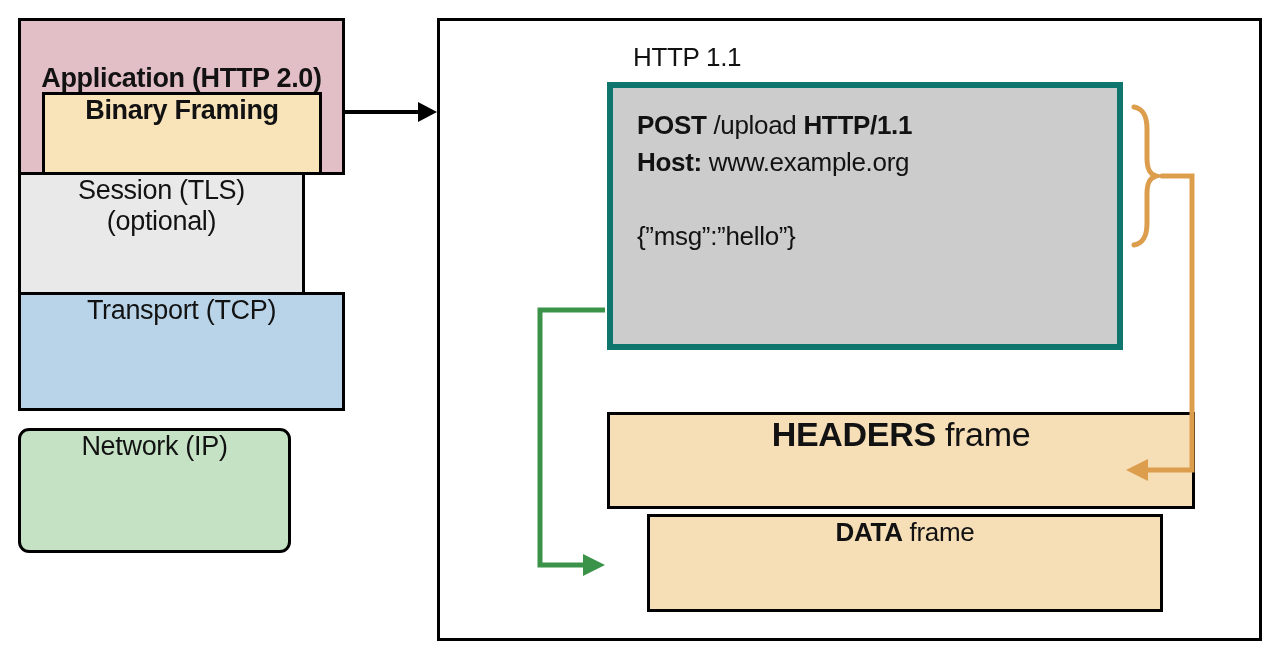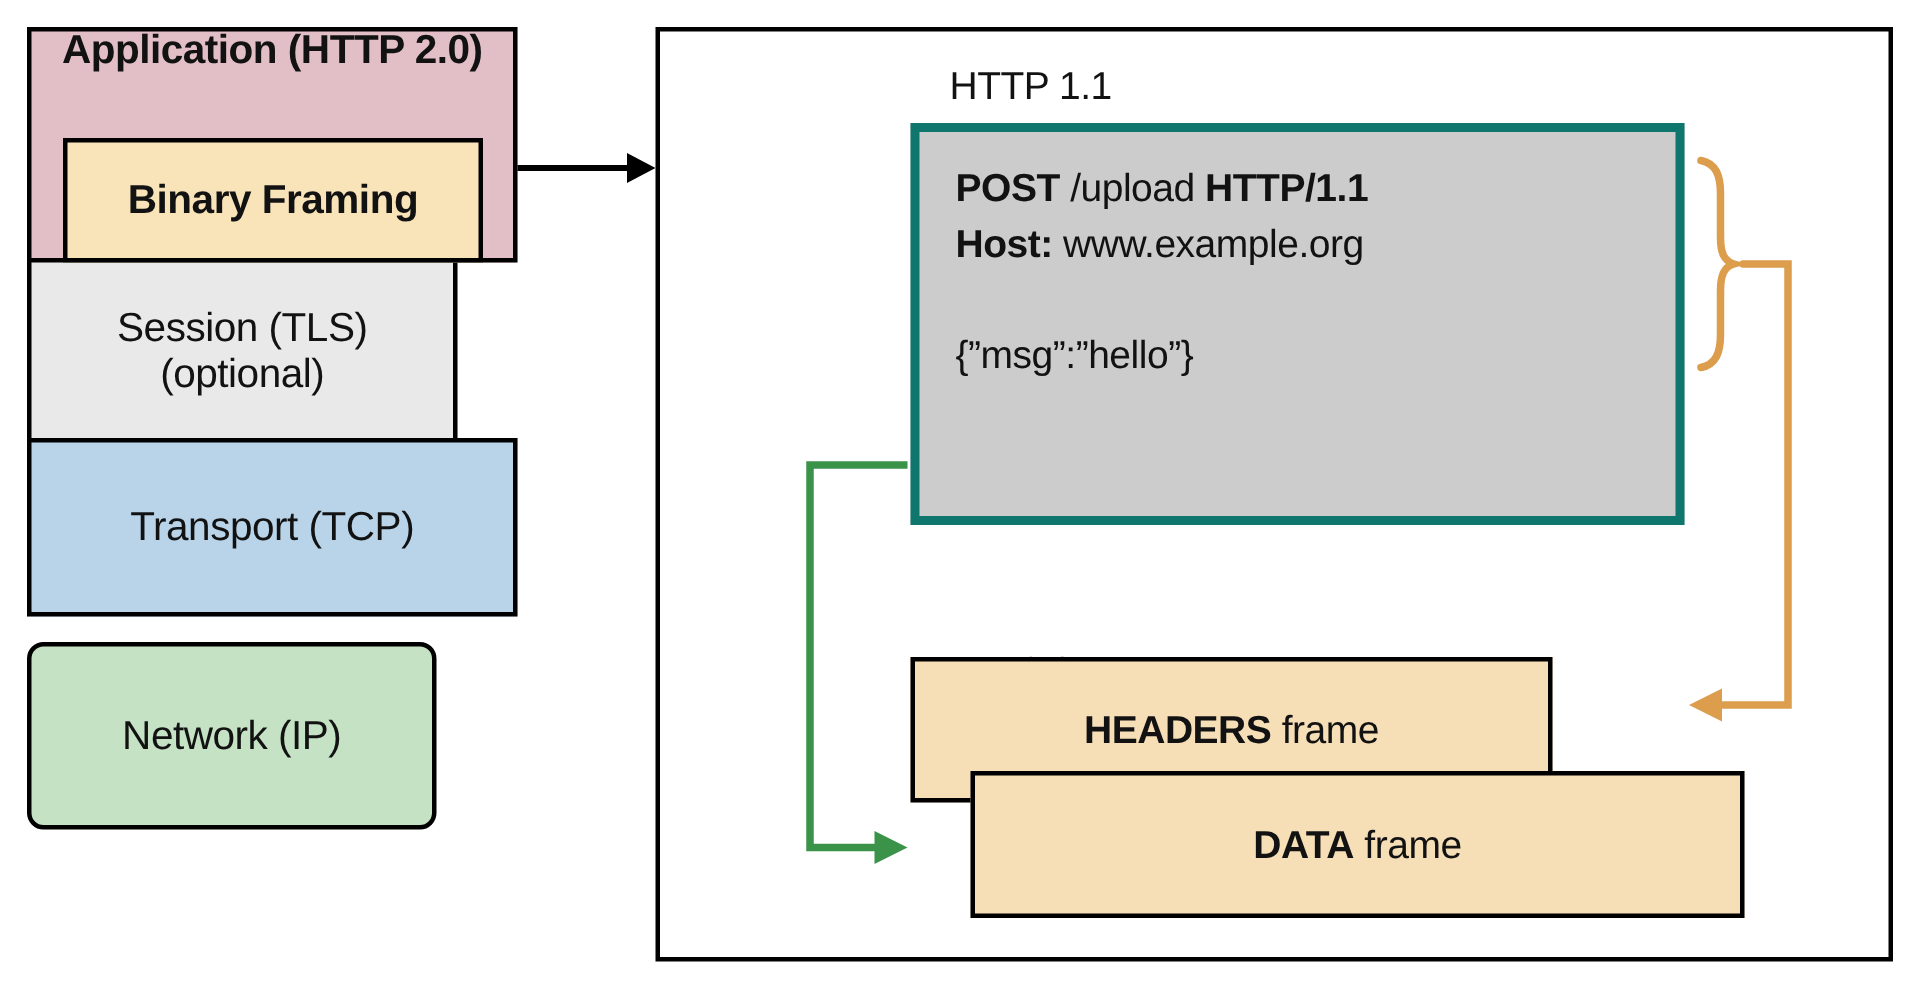--- a/index.html
+++ b/index.html
@@ -10,48 +10,48 @@
     background: #ffffff;
     font-family: "Liberation Sans", sans-serif;
     color: #121212;
     letter-spacing: -0.02em;
     overflow: hidden;
   }
   .abs { position: absolute; box-sizing: border-box; }
   .box {
     border: 3px solid #000000;
     display: flex;
-    align-items: center;
+    align-items: flex-start;
     justify-content: center;
     text-align: center;
   }
   .lbl-lg { font-size: 27px; }
   .bold { font-weight: 700; }
 
   
   .app-box        { left: 18px;  top: 18px;  width: 327px; height: 157px; background: var(--pink, #e2bec7); }
-  .app-label-area { left: 18px;  top: 18px;  width: 327px; height: 76px;  display:flex; align-items:flex-start; justify-content:center;border-radius:18px; }
+  .app-label-area { left: 18px;  top: 18px;  width: 327px; height: 76px;  display:flex; align-items:flex-end; justify-content:center;border-radius:18px; }
   .binary-box     { left: 42px;  top: 92px;  width: 280px; height: 83px;  background: var(--tan, #f9e4ba); z-index: 2; }
   .session-box    { left: 18px;  top: 172px; width: 287px; height: 123px; background: var(--session-gray, #e9e9e9); }
   .transport-box  { left: 18px;  top: 292px; width: 327px; height: 119px; background: var(--blue, #b9d4e9); }
   .network-box    { left: 18px;  top: 428px; width: 273px; height: 125px; background: var(--green, #c5e2c5); border-radius: 11px; }
 
   
   .outer-box   { left: 437px; top: 18px;  width: 825px; height: 623px; background: #ffffff; border: 3px solid #000; }
   .http11-lbl  { left: 633px; top: 42px;  font-size: 26px; }
   .http20-lbl  { left: 607px; top: 384px; font-size: 26px; margin-top: 48px; }
   .request-box {
     left: 607px; top: 82px; width: 516px; height: 268px;
     background: var(--gray-box, #cccccc);
     border: 6px solid #0f766e;
     padding: 19px 0 0 24px;
     font-size: 26px;
     line-height: 37px;
   }
-  .headers-box { left: 607px; top: 438px; width: 428px; height: 97px; background: var(--frame-tan, #f6deb6); font-size: 26px; }
+  .headers-box { left: 607px; top: 412px; width: 588px; height: 97px; background: var(--frame-tan, #f6deb6); font-size: 34px; }
   .data-box    { left: 607px; top: 514px; width: 516px; height: 98px; background: var(--frame-tan, #f6deb6); font-size: 26px; margin-left: 40px; }
 
   .overlay-svg { position: absolute; left: 0; top: 0; width: 1280px; height: 658px; pointer-events: none; }
   .black-stroke  { stroke: #000000; stroke-width: 4; fill: none; }
   .black-fill    { fill: #000000; stroke: none; }
   .orange-stroke { stroke: var(--orange-arrow, #dc9d4d); stroke-width: 5; fill: none; stroke-linecap: round; }
   .orange-fill   { fill: var(--orange-arrow, #dc9d4d); stroke: none; }
   .green-stroke  { stroke: var(--green-arrow, #3a9349); stroke-width: 5; fill: none; }
   .green-fill    { fill: var(--green-arrow, #3a9349); stroke: none; }
 </style>

